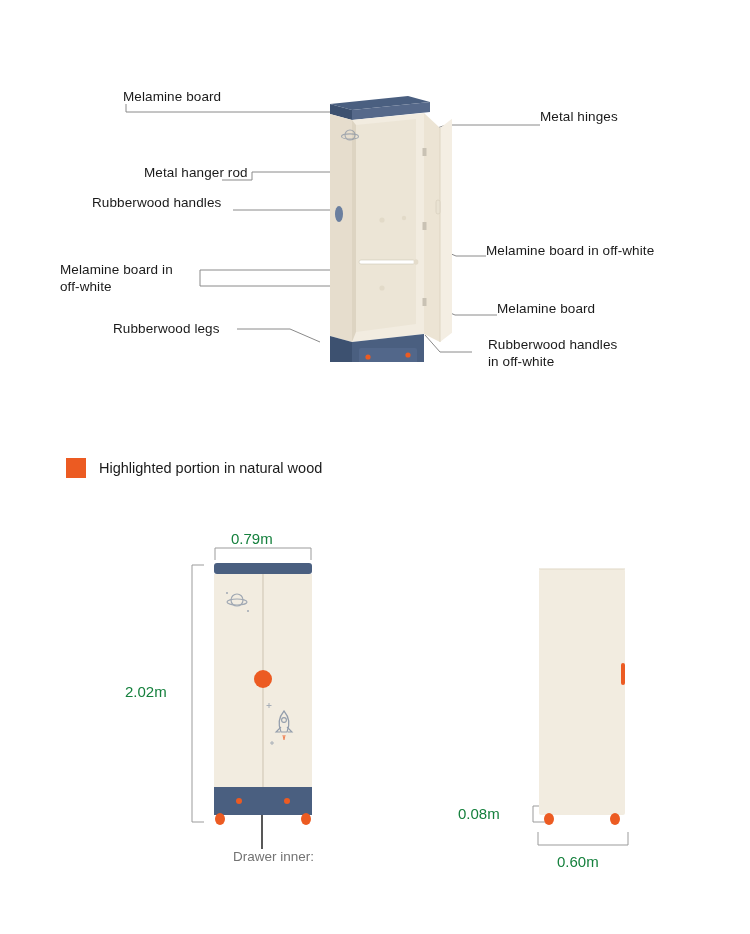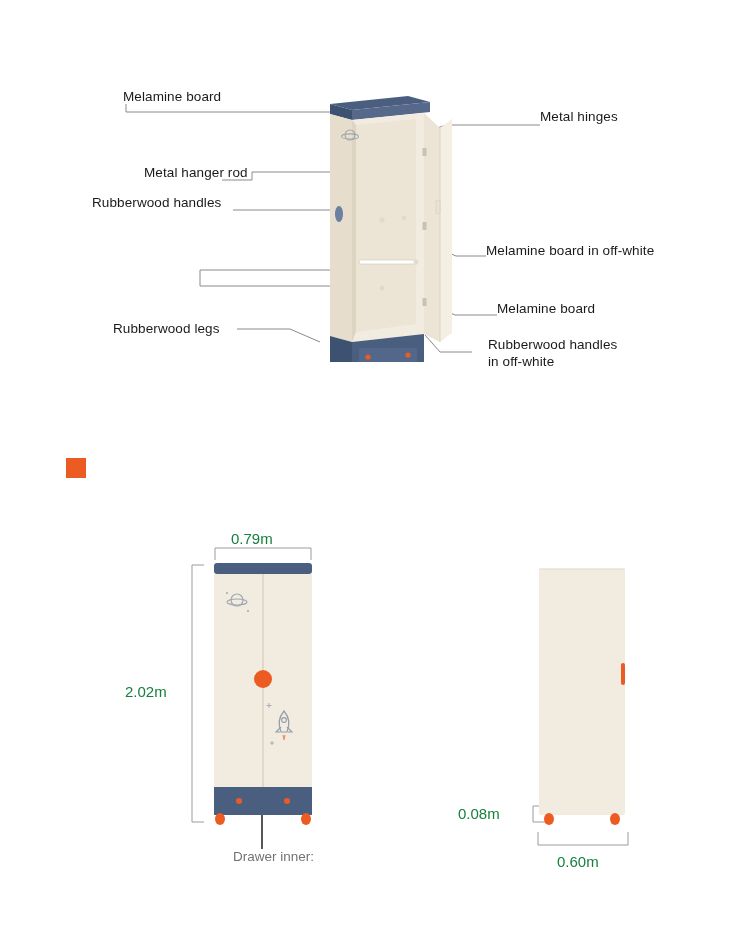--- a/index.html
+++ b/index.html
@@ -171,29 +171,32 @@
   <div class="lbl" style="left:123px; top:88px;">Melamine board</div>
 
   <div class="lbl" style="left:540px; top:108px;">Metal hinges</div>
 
   <div class="lbl" style="left:100px; top:164px;margin-left:44px;">Metal hanger rod</div>
 
   <div class="lbl" style="left:92px; top:194px;">Rubberwood handles</div>
 
   <div class="lbl" style="left:486px; top:242px;">Melamine board in off-white</div>
 
+  <div class="lbl" style="left:60px; top:261px;">Melamine board in
+off-white</div>
 
   <div class="lbl" style="left:497px; top:300px;">Melamine board</div>
 
   <div class="lbl" style="left:113px; top:320px;">Rubberwood legs</div>
 
   <div class="lbl" style="left:488px; top:336px;">Rubberwood handles
 in off-white</div>
 
   <div class="swatch"></div>
+  <div class="legend-text">Highlighted portion in natural wood</div>
 
   <svg class="lines" viewBox="0 0 750 934">
 
     <path d="M215 548 L215 560" stroke="#9b9b9b" stroke-width="1" fill="none"></path>
     <path d="M311 548 L311 560" stroke="#9b9b9b" stroke-width="1" fill="none"></path>
     <path d="M215 548 L311 548" stroke="#9b9b9b" stroke-width="1" fill="none"></path>
 
     <path d="M192 565 L204 565" stroke="#9b9b9b" stroke-width="1" fill="none"></path>
     <path d="M192 822 L204 822" stroke="#9b9b9b" stroke-width="1" fill="none"></path>
     <path d="M192 565 L192 822" stroke="#9b9b9b" stroke-width="1" fill="none"></path>

